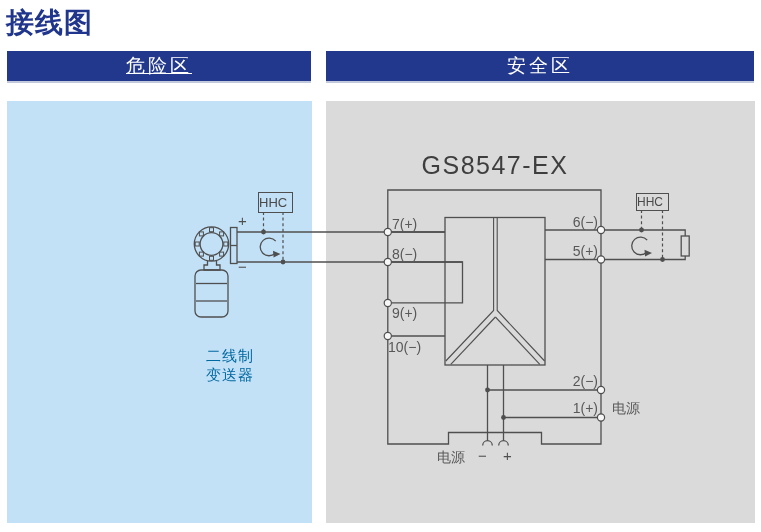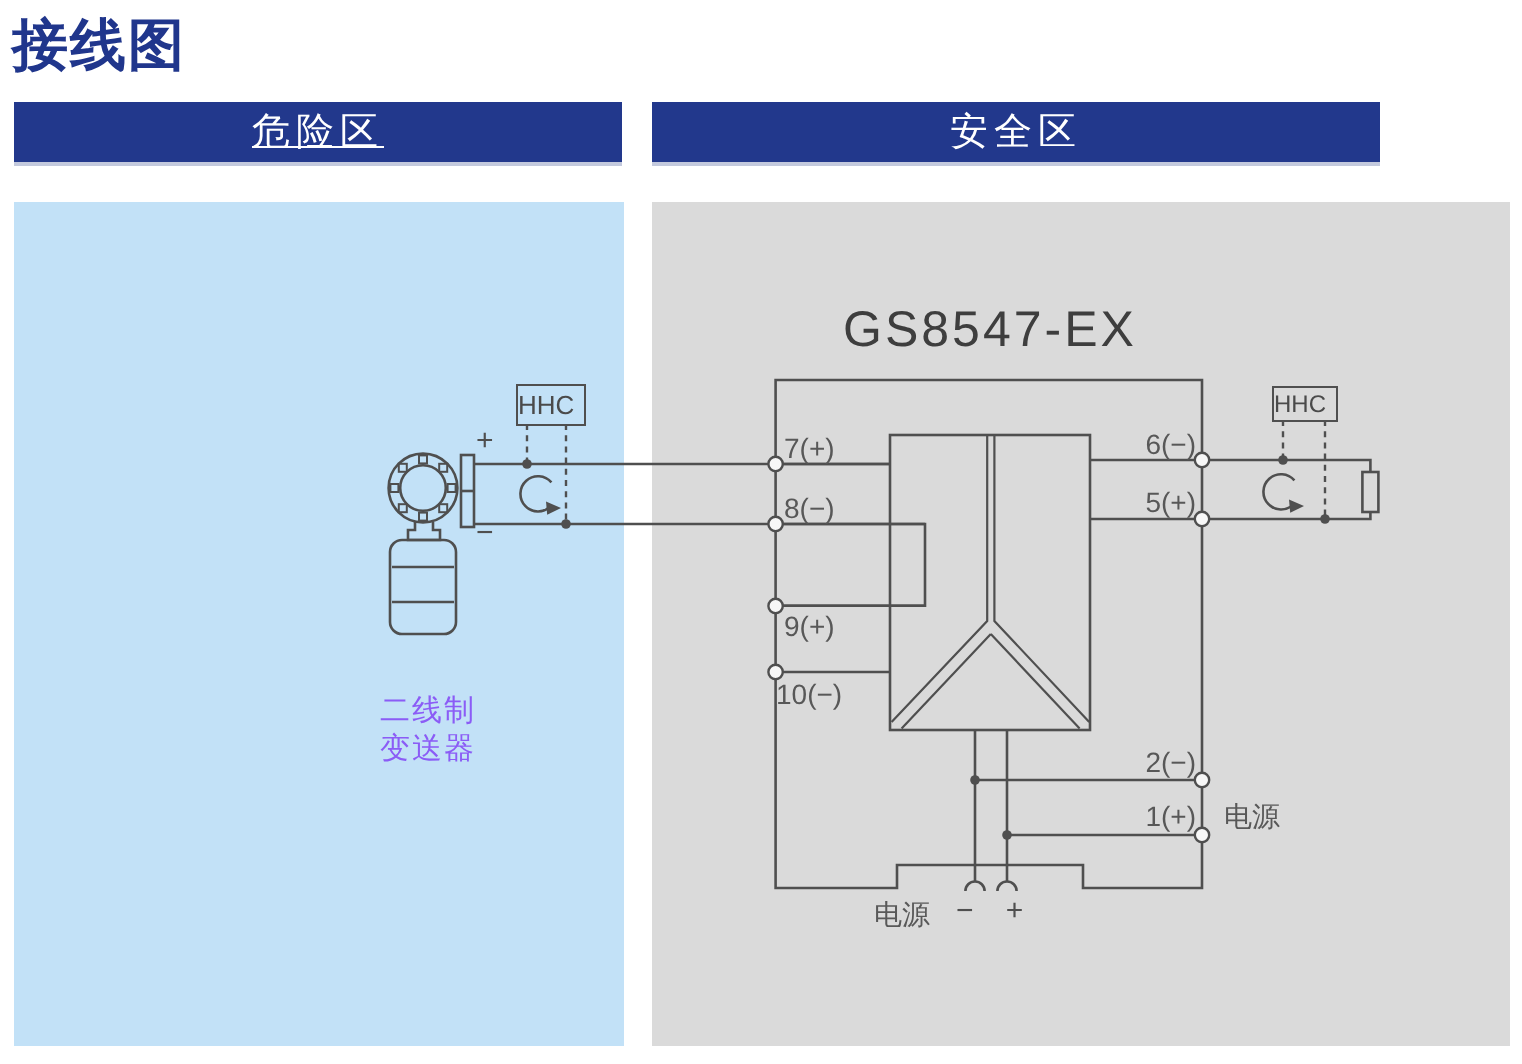--- a/index.html
+++ b/index.html
@@ -4,30 +4,30 @@
 <style>
   html,body{margin:0;padding:0;background:#ffffff;}
   .canvas{position:relative;width:761px;height:532px;background:#fff;overflow:hidden;
           font-family:"Liberation Sans",sans-serif;}
   .page-title{position:absolute;left:6px;top:8px;font-size:28px;font-weight:700;
               color:#20368c;letter-spacing:1px;line-height:1.1;}
   .zone-bar{position:absolute;top:51px;height:30px;background:#22388c;color:#ffffff;
             display:flex;align-items:center;justify-content:center;font-size:19px;
             letter-spacing:3px;border-bottom:2px solid #c3c9dd;}
   .hazard-bar{left:7px;width:304px;text-decoration:underline;}
-  .safe-bar{left:326px;width:364px;}
+  .safe-bar{left:326px;width:428px;}
   .panel{position:absolute;top:101px;height:422px;}
   .hazard-panel{left:7px;width:305px;background:#c2e1f7;}
   .safe-panel{left:326px;width:429px;background:#dadada;}
   svg.lineart{position:absolute;left:0;top:0;pointer-events:none;}
   .lbl{position:absolute;font-size:14px;color:#585858;line-height:1;white-space:nowrap;}
   .lbl.right{text-align:right;}
   .model{position:absolute;left:389px;top:153px;width:212px;text-align:center;
          font-size:25px;color:#3e3e3e;letter-spacing:1.5px;line-height:1;}
-  .caption{position:absolute;left:190px;font-size:15px;color:#8b5cf6;line-height:1;letter-spacing:1px;}
+  .caption{position:absolute;left:206px;font-size:15px;color:#0369a1;line-height:1;letter-spacing:1px;}
   .hhc{position:absolute;border:1px solid #4f4f4f;display:flex;align-items:center;
        justify-content:flex-start;color:#4a4a4a;background:transparent;}
   .hhc-left{left:258px;top:192px;width:33px;height:19px;font-size:13px;}
   .hhc-right{left:636px;top:193px;width:31px;height:16px;font-size:12px;}
   .sign{position:absolute;font-size:15px;color:#4f4f4f;line-height:1;}
   .pol{position:absolute;left:478px;top:448px;font-size:15px;color:#4f4f4f;
        letter-spacing:6px;line-height:1;}
 </style>
 </head>
 <body>

